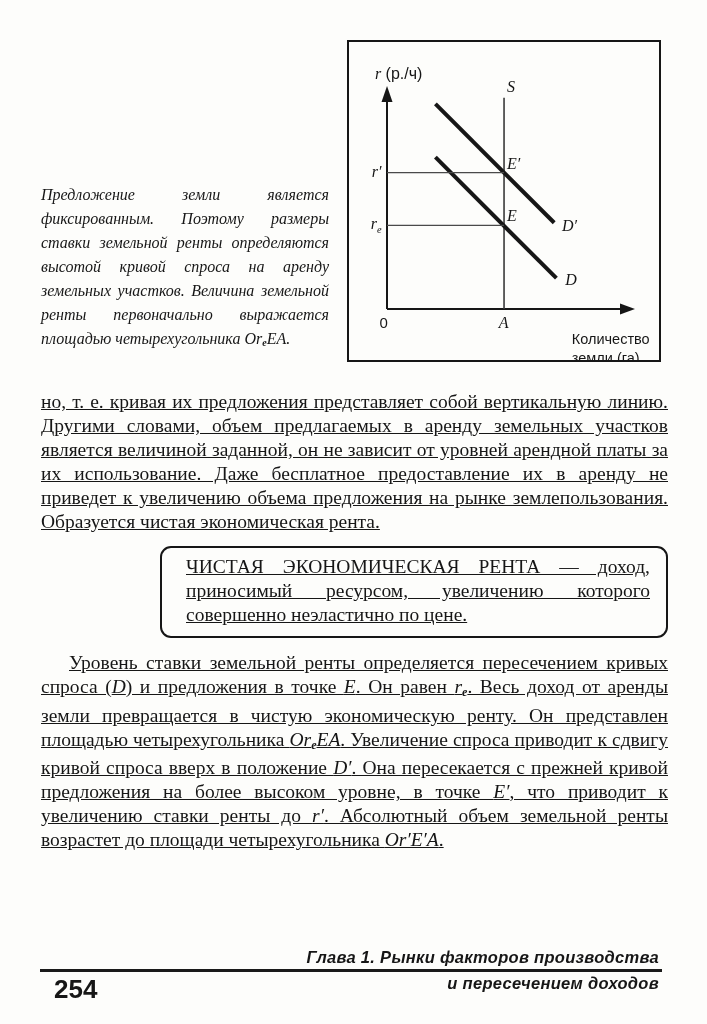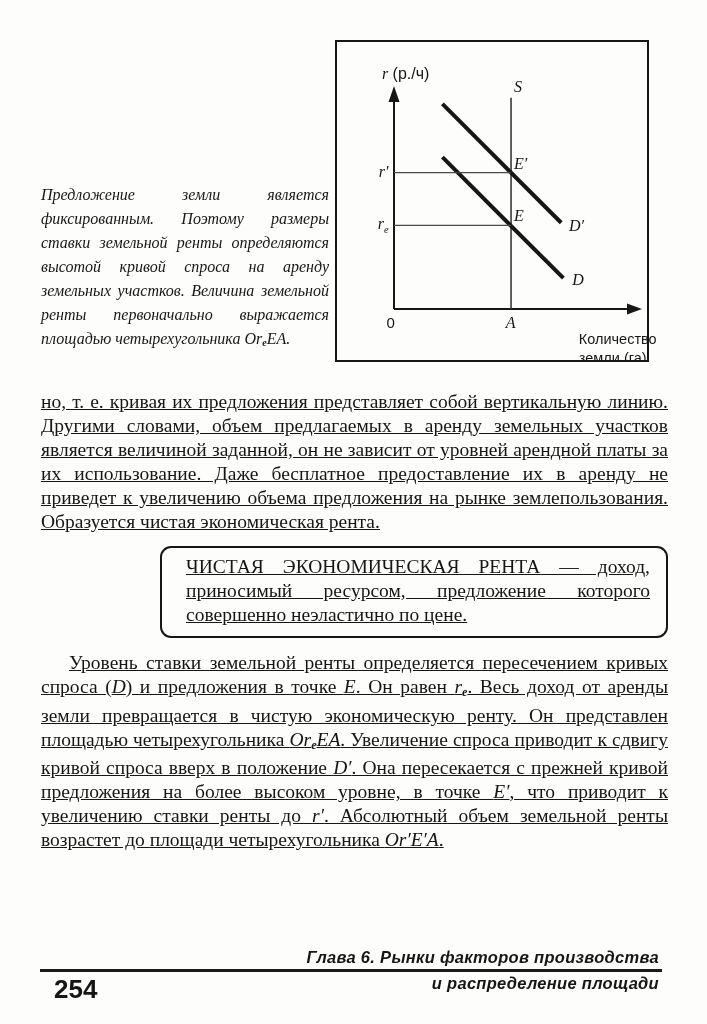--- a/index.html
+++ b/index.html
@@ -8,22 +8,22 @@
     background:#fdfdfb;color:#161616;
     font-family:"Liberation Serif","DejaVu Serif",serif;
     overflow:hidden;
   }
   .it{font-style:italic;}
   .bd{font-weight:bold;}
   .sub{font-size:0.62em;vertical-align:-0.22em;}
 
   
   .figure-box{
-    position:absolute;left:335px;top:40px;width:314px;height:322px;
-    border:2px solid #161616;box-sizing:border-box;background:#fdfdfb;padding-left:19px;
+    position:absolute;left:347px;top:40px;width:314px;height:322px;
+    border:2px solid #161616;box-sizing:border-box;background:#fdfdfb;
   }
   .figure-box svg{display:block;}
 
   
   .caption{position:absolute;left:41px;top:176px;width:288px;}
   .caption-head{
     text-align:right;font-family:"Liberation Sans","DejaVu Sans",sans-serif;
     font-weight:bold;font-size:19px;line-height:25px;white-space:nowrap;
   }
   .pointer{font-size:21px;vertical-align:-2px;padding-left:4px;}
@@ -95,22 +95,22 @@
 </div>
 
 <div class="caption">
   <p class="caption-body"><span>Предложение земли является фиксированным. Поэтому размеры ставки земельной ренты определяются высотой кривой спроса на аренду земельных участков. Величина земельной ренты первоначально выражается площадью четырехугольника </span><span class="it">Or</span><span class="it sub bd">e</span><span class="it">EA</span><span>.</span></p>
 </div>
 
 <div class="body-text">
   <p>но, т. е. кривая их предложения представляет собой вертикальную линию. Другими словами, объем предлагаемых в аренду земельных участков является величиной заданной, он не зависит от уровней арендной платы за их использование. Даже бесплатное предоставление их в аренду не приведет к увеличению объема предложения на рынке землепользования. Образуется чистая экономическая рента.</p>
 
   <div class="def-box">
-    <p>ЧИСТАЯ ЭКОНОМИЧЕСКАЯ РЕНТА — доход, приносимый ресурсом, предложение которого совершенно неэластично по цене.</p>
+    <p>ЧИСТАЯ ЭКОНОМИЧЕСКАЯ РЕНТА — доход, приносимый ресурсом, увеличению которого совершенно неэластично по цене.</p>
   </div>
 
   <p class="para-indent"><span>Уровень ставки земельной ренты определяется пересечением кривых спроса (</span><span class="it">D</span><span>) и предложения в точке </span><span class="it">E</span><span>. Он равен </span><span class="it">r</span><span class="it sub bd">e</span><span>. Весь доход от аренды земли превращается в чистую экономическую ренту. Он представлен площадью четырехугольника </span><span class="it">Or</span><span class="it sub bd">e</span><span class="it">EA</span><span>. Увеличение спроса приводит к сдвигу кривой спроса вверх в положение </span><span class="it">D′</span><span>. Она пересекается с прежней кривой предложения на более высоком уровне, в точке </span><span class="it">E′</span><span>, что приводит к увеличению ставки ренты до </span><span class="it">r′</span><span>. Абсолютный объем земельной ренты возрастет до площади четырехугольника </span><span class="it">Or′E′A</span><span>.</span></p>
 </div>
 
-<div class="footer-chapter-1">Глава 6. Рынки факторов производства</div>
+<div class="footer-chapter-1">Глава 1. Рынки факторов производства</div>
 <div class="footer-rule"></div>
 <div class="page-number">254</div>
-<div class="footer-chapter-2">и распределение площади</div>
+<div class="footer-chapter-2">и пересечением доходов</div>
 
 </body></html>

